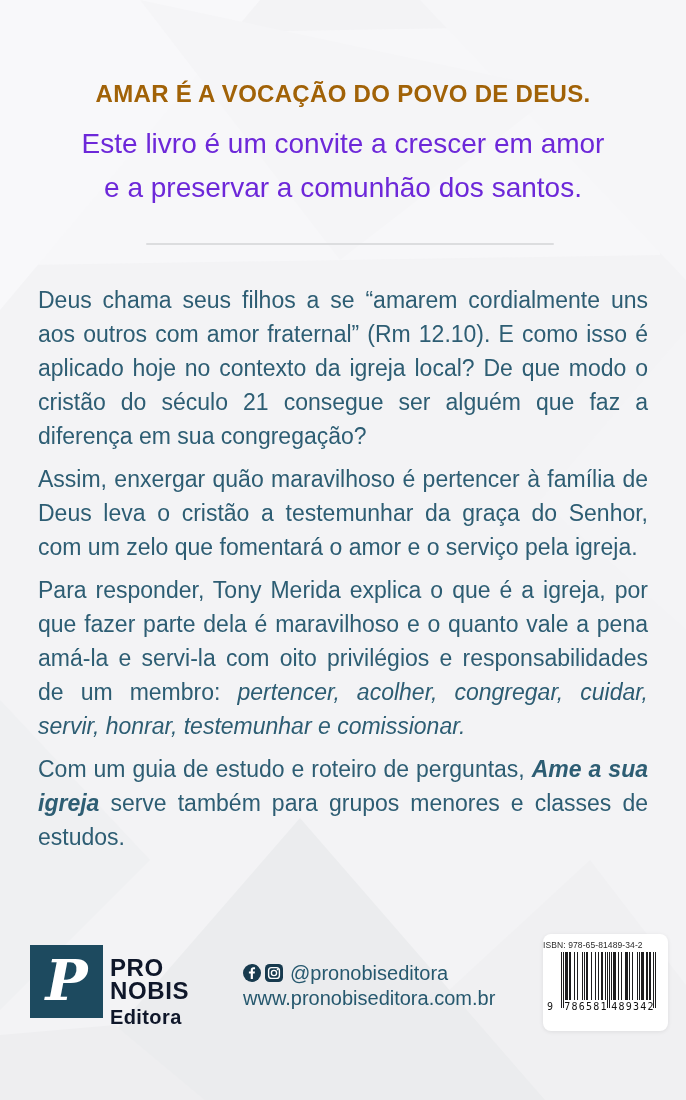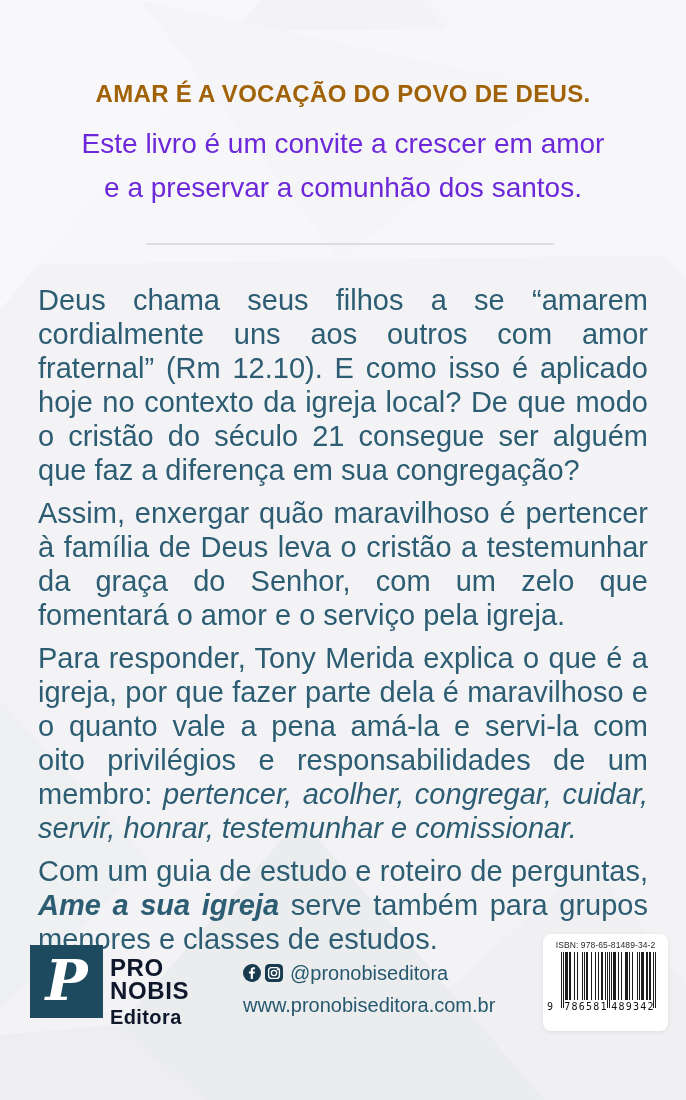--- a/index.html
+++ b/index.html
@@ -20,21 +20,21 @@
     font-size:28px;color:#6d28d9;line-height:44px;
   }
   .divider{
     position:absolute;top:243px;left:146px;width:408px;height:2px;
     background:#dcdddf;border-radius:1px;
   }
 
   
   .body-copy{
     position:absolute;top:283px;left:38px;width:610px;
-    font-size:29px;line-height:34px;color:#2d5d73;text-align:justify;
+    font-size:23px;line-height:34px;color:#2d5d73;text-align:justify;
   }
   .body-copy p{margin:0 0 9px 0;}
   .body-copy p:last-child{margin-bottom:0;}
   .seg-it{font-style:italic;}
   .seg-bd{font-weight:bold;}
 
   
   .logo-square{
     position:absolute;left:30px;top:945px;width:73px;height:73px;
     background:#1d4a5f;display:flex;align-items:center;justify-content:center;
@@ -43,30 +43,30 @@
     font-family:"DejaVu Serif",serif;font-style:italic;font-weight:bold;
     font-size:56px;line-height:1;color:#ffffff;transform:translateY(-2px);
   }
   .logo-text{position:absolute;left:110px;top:956px;color:#0f172a;}
   .logo-name{font-size:24px;font-weight:bold;line-height:23px;letter-spacing:.6px;}
   .logo-sub{font-size:20px;font-weight:bold;letter-spacing:.4px;margin-top:4px;}
 
   .social{position:absolute;left:243px;top:962px;color:#26586e;}
   .social-line1{display:flex;align-items:center;gap:4px;font-size:20px;line-height:22px;text-align:right;}
   .social-line1 .handle{margin-left:3px;}
-  .social-line2{font-size:20px;margin-top:10px;line-height:22px;text-align:center;}
+  .social-line2{font-size:20px;margin-top:3px;line-height:22px;text-align:center;}
   .icon{width:18px;height:18px;display:block;}
 
   
   .barcode-card{
     position:absolute;left:543px;top:934px;width:125px;height:97px;
     background:#ffffff;border-radius:8px;box-shadow:0 1px 4px rgba(0,0,0,.08);
   }
   .isbn-label{
-    position:absolute;top:6px;left:0;width:100%;text-align:center;
+    position:absolute;top:6px;left:0;width:100%;text-align:left;
     font-size:8.5px;color:#2a2a2a;letter-spacing:.1px;
   }
   .bars{position:absolute;left:12px;top:18px;}
   .bc-digit{
     position:absolute;font-family:"DejaVu Sans Mono",monospace;
     font-size:10px;color:#111;top:67px;
   }
   .bc-d9{left:4px;}
   .bc-g1{left:21px;width:44px;text-align:center;letter-spacing:1.2px;}
   .bc-g2{left:68px;width:44px;text-align:center;letter-spacing:1.2px;}

